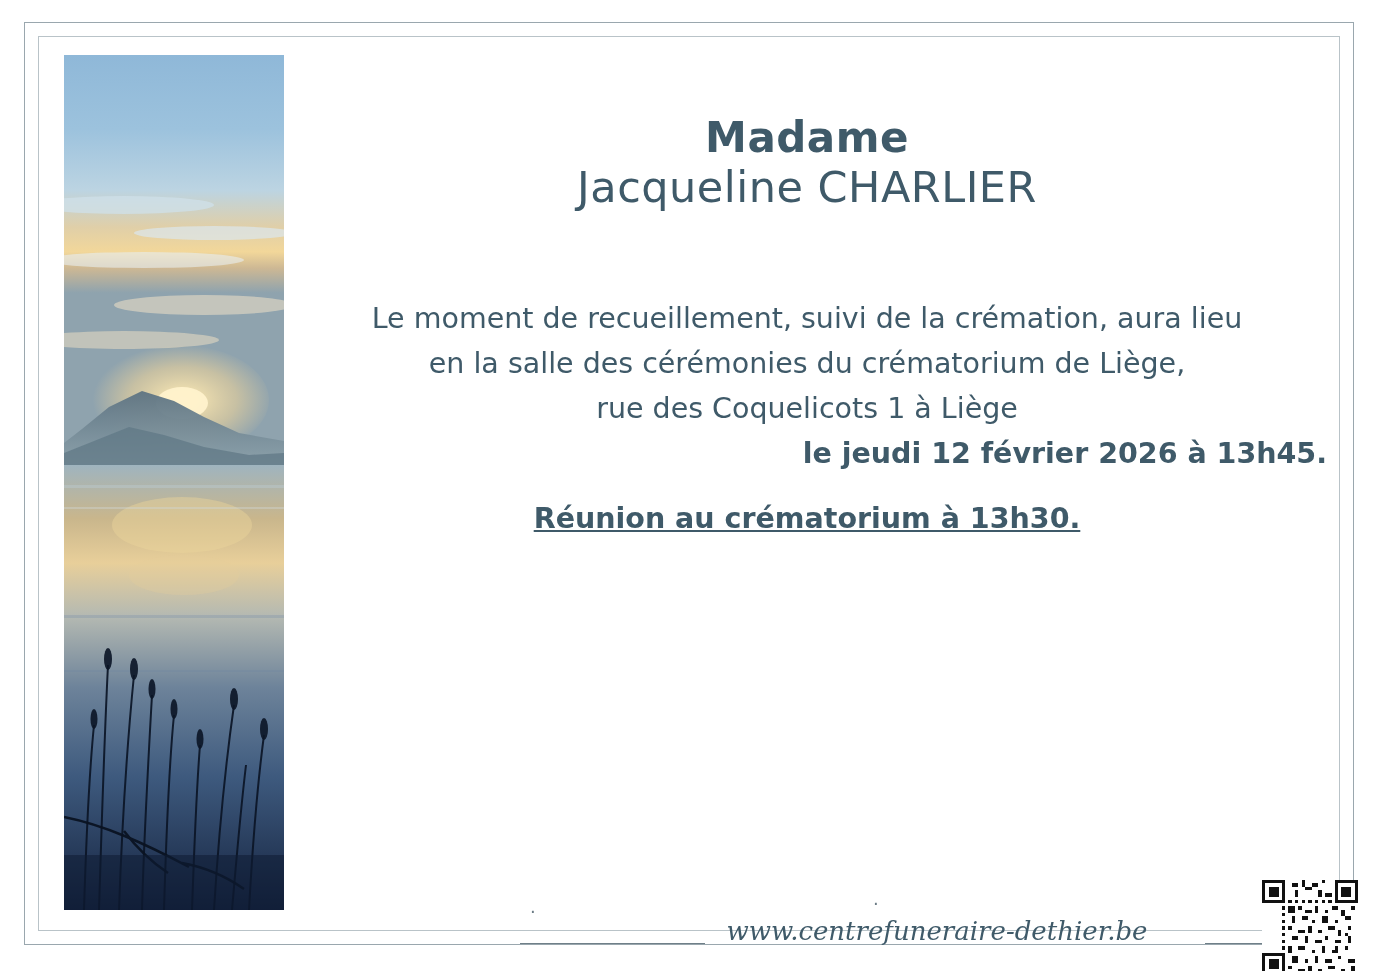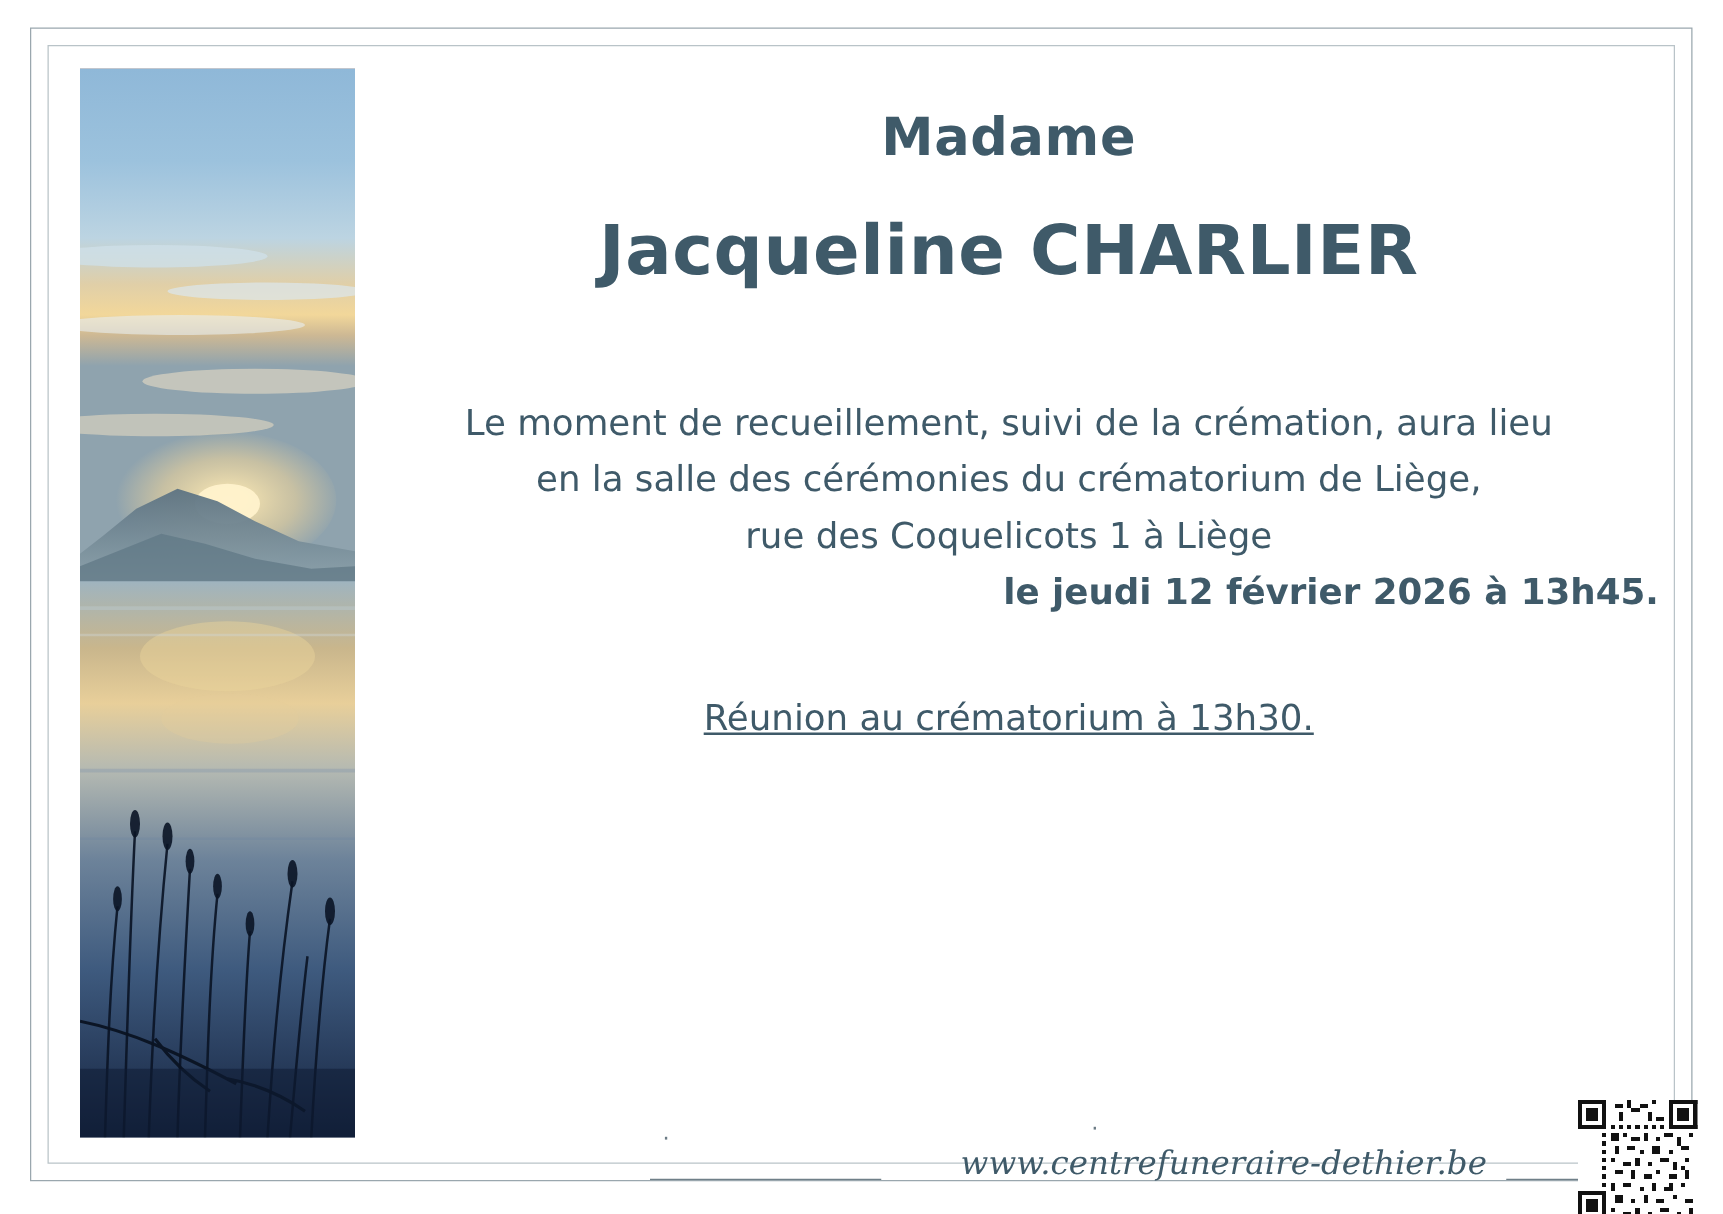--- a/index.html
+++ b/index.html
@@ -54,27 +54,26 @@
     top: 30px;
     width: 1040px;
     text-align: center;
   }
 
   .madame {
     font-size: 42px;
     font-weight: bold;
     color: #3f5a69;
     letter-spacing: 0.5px;
-    margin-top: 32px;
+    margin-top: 60px;
   }
   .name {
-    font-size: 55px;
-    font-weight: bold;
-    color: #3f5a69;
-    margin-top: 34px;
+    font-size: 43px;
+    font-weight: normal;
+    color: #3f5a69;
     letter-spacing: 0.5px;
   }
   .dates {
     font-size: 35px;
     color: #3f5a69;
     margin-top: 32px;
     font-weight: normal;
   }
 
   .ceremony {
@@ -82,25 +81,26 @@
     font-size: 28.5px;
     line-height: 1.58;
     color: #3f5a69;
   }
   .ceremony .bold {
     font-weight: bold;
     text-align: right;
   }
 
   .reunion {
-    margin-top: 62px;
+    margin-top: 26px;
     font-size: 28.5px;
     color: #3f5a69;
     text-decoration: underline;
     display: inline-block;
+    font-weight: bold;
   }
 
   
   .footer-left-mark {
     position: absolute;
     left: 505px;
     top: 878px;
     font-size: 18px;
     color: #6b7b85;
   }
@@ -122,21 +122,21 @@
   .rule-right {
     position: absolute;
     left: 1180px;
     top: 920px;
     width: 130px;
     height: 1px;
     background: #6f7f88;
   }
   .website {
     position: absolute;
-    left: 714px;
+    left: 672px;
     top: 893px;
     width: 480px;
     text-align: center;
     font-family: "DejaVu Serif", serif;
     font-style: italic;
     font-size: 26px;
     color: #3f5a69;
   }
   .qr {
     position: absolute;

